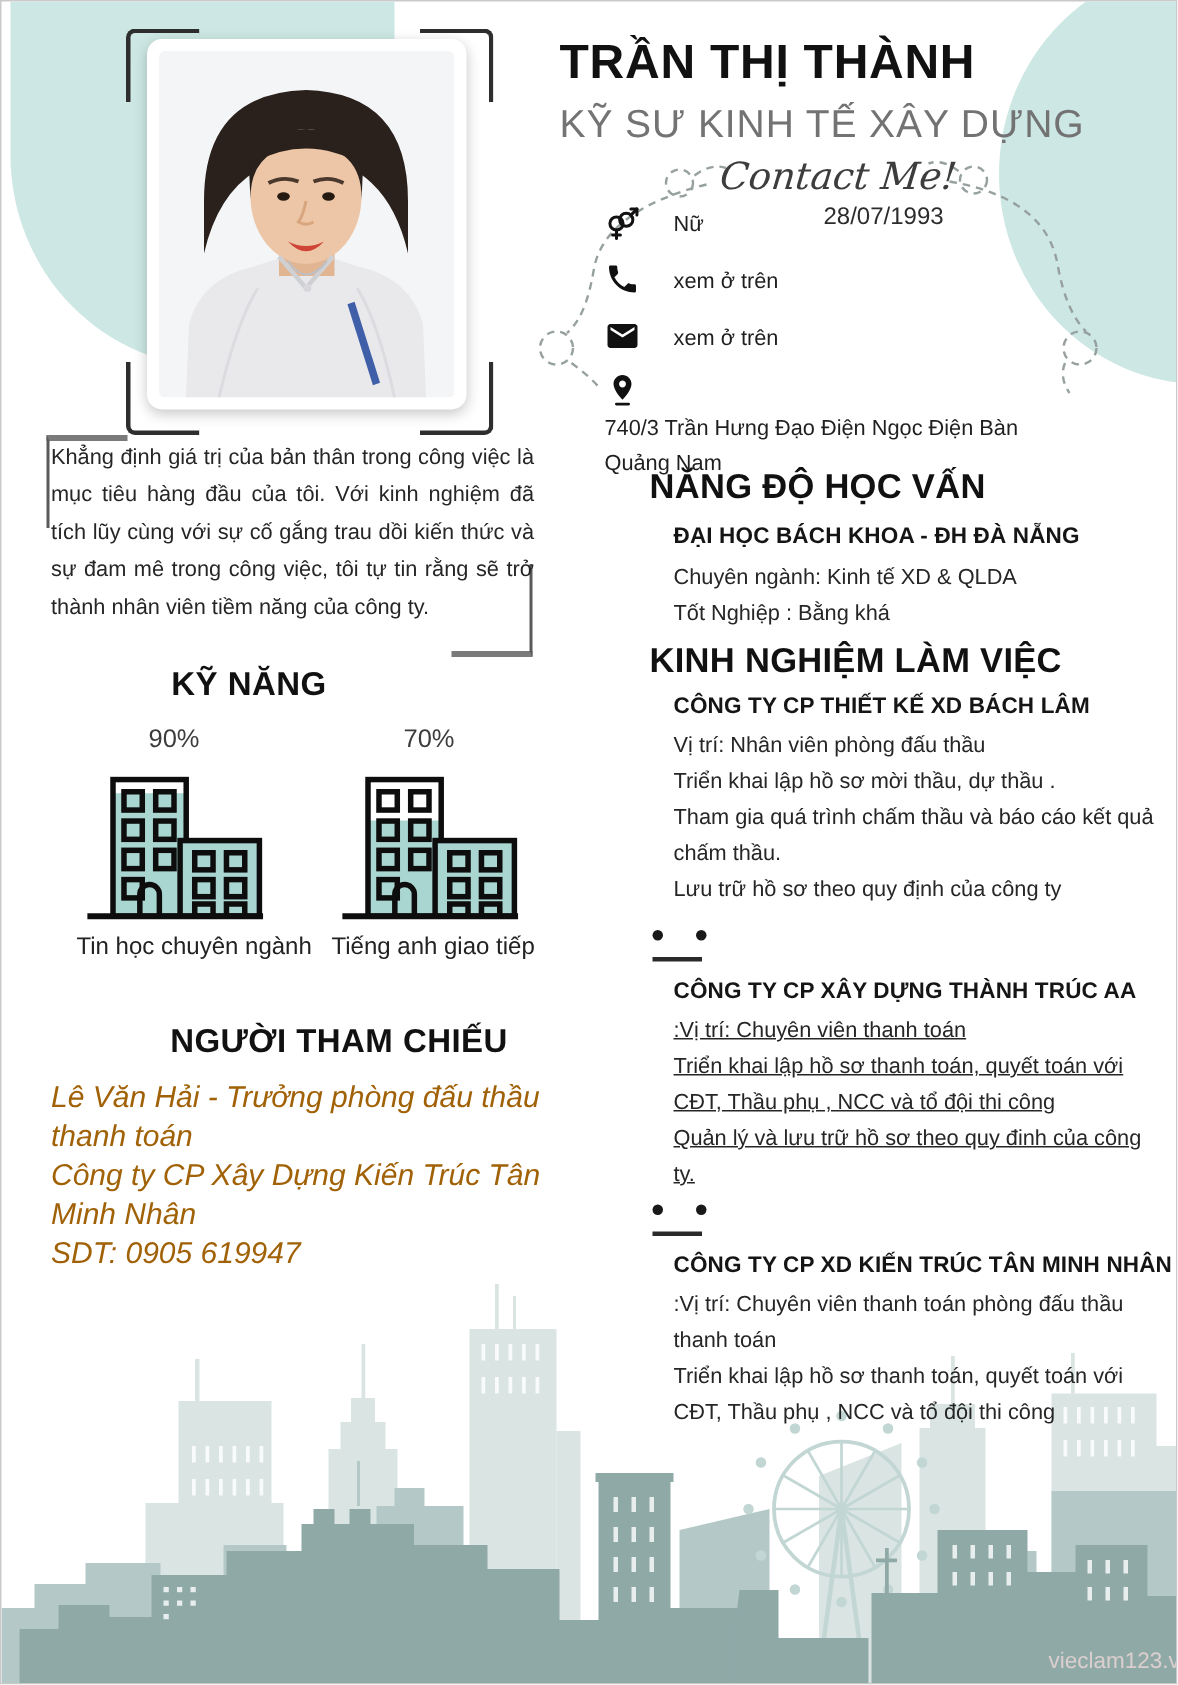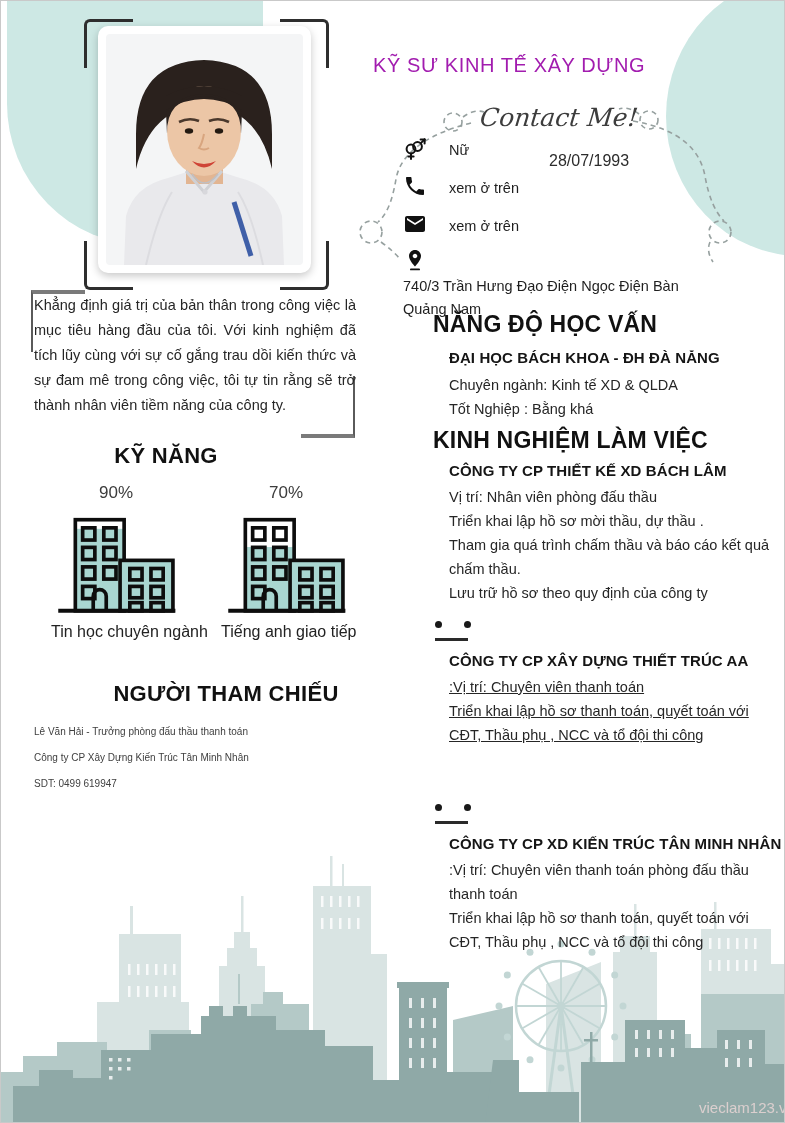--- a/index.html
+++ b/index.html
@@ -36,44 +36,44 @@
     box-shadow:0 3px 9px rgba(0,0,0,.22);padding:8px;box-sizing:border-box;z-index:3;
   }
   .photo-card svg{width:100%;height:100%;border-radius:4px;display:block;}
   .bracket{width:46px;height:46px;z-index:2;}
   .br-tl{left:83px;top:18px;border-top:3px solid #2e2e2e;border-left:3px solid #2e2e2e;border-top-left-radius:6px;}
   .br-tr{left:279px;top:18px;border-top:3px solid #2e2e2e;border-right:3px solid #2e2e2e;border-top-right-radius:6px;}
   .br-bl{left:83px;top:240px;border-bottom:3px solid #2e2e2e;border-left:3px solid #2e2e2e;border-bottom-left-radius:6px;}
   .br-br{left:279px;top:240px;border-bottom:3px solid #2e2e2e;border-right:3px solid #2e2e2e;border-bottom-right-radius:6px;}
   
   .name{left:372px;top:22px;width:400px;font-size:32px;font-weight:bold;color:#111;letter-spacing:.5px;z-index:4;}
-  .jobtitle{left:372px;top:53px;width:400px;font-size:20px;color:#a21caf;letter-spacing:.6px;z-index:4;}
+  .jobtitle{left:372px;top:66px;width:400px;font-size:26px;color:#737373;letter-spacing:.6px;z-index:4;}
   .contact-script{
     left:468px;top:102px;width:180px;text-align:center;z-index:4;
     font-family:"DejaVu Serif","Liberation Serif",serif;font-style:italic;
     font-size:25px;color:#3d3d3d;transform:skewX(-6deg);
   }
   .contact-row{left:402px;z-index:4;display:flex;align-items:flex-start;}
   .contact-row .cicon{width:24px;height:24px;flex:0 0 24px;margin-right:22px;}
   .contact-row .ctext{font-size:14.5px;line-height:23px;color:#1f1f1f;padding-top:3px;}
-  .contact-bday{left:530px;z-index:4;display:flex;align-items:flex-start;margin-top:16px;}
+  .contact-bday{left:530px;z-index:4;display:flex;align-items:flex-start;}
   
   .about{left:33px;top:292px;width:322px;font-size:14.5px;line-height:25px;text-align:justify;color:#262626;z-index:4;}
   .qopen{left:30px;top:289px;width:52px;height:58px;border-top:4px solid #7a7a7a;border-left:2px solid #5a5a5a;z-index:3;}
   .qclose{left:300px;top:375px;width:52px;height:58px;border-bottom:4px solid #7a7a7a;border-right:2px solid #5a5a5a;z-index:3;}
   
   .h-left{font-size:22px;font-weight:bold;color:#111;text-align:center;z-index:4;letter-spacing:.3px;}
   .h-right{font-size:23px;font-weight:bold;color:#111;z-index:4;letter-spacing:.2px;}
   
   .skill{width:130px;text-align:center;z-index:4;}
   .skill .pct{font-size:17px;color:#3c3c3c;margin-bottom:2px;}
   .skill svg{width:122px;height:114px;display:block;margin:0 auto;}
   .skill .slabel{font-size:16px;color:#222;margin-top:4px;white-space:nowrap;}
   
-  .lines{font-size:10px;line-height:26px;color:#404040;z-index:4;}
+  .lines{font-size:20px;line-height:26px;color:#a16207;z-index:4;font-style:italic;}
   .school,.company{font-size:15px;font-weight:bold;color:#151515;z-index:4;letter-spacing:.1px;}
   .body-lines{font-size:14.5px;line-height:24px;color:#262626;width:322px;z-index:4;}
   .sep-dots{z-index:4;}
   .sep-dots i{display:inline-block;width:7px;height:7px;border-radius:50%;background:#191919;margin-right:22px;}
   .sep-line{width:33px;height:3px;background:#2a2a2a;z-index:4;}
   .txt{position:absolute;}
   
   .skyline{left:0;top:833px;width:785px;height:290px;z-index:1;}
   .watermark{left:698px;top:1098px;font-size:15px;color:rgba(238,216,216,.8);z-index:2;}
   .deco-dashes{left:0;top:0;width:785px;height:1123px;z-index:3;pointer-events:none;}
@@ -283,20 +283,21 @@
       <path d="M86,127 Q98,133 110,127 Q98,140 86,127 Z" fill="#cf4436"></path>
       <path d="M80,137 L98,158 L116,137" stroke="#cfd0d4" stroke-width="3" fill="none"></path>
       <path d="M86,140 Q98,158 112,140" stroke="#bfbfc3" stroke-width="1.4" fill="none"></path>
       <circle cx="99" cy="158" r="2.6" fill="#d8d8dc"></circle>
       <line x1="128" y1="168" x2="145" y2="222" stroke="#3f5fa8" stroke-width="5"></line>
       <path d="M40,231 Q52,180 66,158" stroke="#dcdce0" stroke-width="2" fill="none"></path>
       <path d="M157,231 Q146,180 132,158" stroke="#dcdce0" stroke-width="2" fill="none"></path>
     </svg>
   </div>
 
+  <div class="abs name">TRẦN THỊ THÀNH</div>
   <div class="abs jobtitle">KỸ SƯ KINH TẾ XÂY DỰNG</div>
 
   <svg class="abs deco-dashes" viewBox="0 0 785 1123">
     <g stroke="#96a09f" stroke-width="1.6" fill="none" stroke-dasharray="5 4">
       <path d="M470,122 C430,132 400,150 395,178 C391,202 385,214 377,221"></path>
       <circle cx="370" cy="231" r="11"></circle>
       <path d="M380,241 C388,247 394,252 399,258"></path>
       <path d="M632,120 C678,128 699,148 704,175 C708,198 715,212 723,220"></path>
       <circle cx="719" cy="231" r="11"></circle>
       <path d="M709,241 C706,248 708,255 712,261"></path>
@@ -430,21 +431,21 @@
       </g>
       <line x1="4" y1="130" x2="148" y2="130" stroke="#0d0d0d" stroke-width="5"></line>
     </svg>
     <div class="slabel">Tiếng anh giao tiếp</div>
   </div>
 
   <div class="abs h-left" style="left:75px;top:680px;width:300px;">NGƯỜI THAM CHIẾU</div>
   <div class="abs lines" style="left:33px;top:718px;width:330px;">
     <div>Lê Văn Hải - Trưởng phòng đấu thầu thanh toán</div>
     <div>Công ty CP Xây Dựng Kiến Trúc Tân Minh Nhân</div>
-    <div>SDT: 0499 619947</div>
+    <div>SDT: 0905 619947</div>
   </div>
 
   <div class="abs h-right txt" style="left:432px;top:310px;">NĂNG ĐỘ HỌC VẤN</div>
   <div class="abs school txt" style="left:448px;top:348px;">ĐẠI HỌC BÁCH KHOA - ĐH ĐÀ NẴNG</div>
   <div class="abs body-lines txt" style="left:448px;top:372px;">
     <div>Chuyên ngành: Kinh tế XD &amp; QLDA</div>
     <div>Tốt Nghiệp : Bằng khá</div>
   </div>
 
   <div class="abs h-right txt" style="left:432px;top:426px;">KINH NGHIỆM LÀM VIỆC</div>
@@ -453,24 +454,25 @@
   <div class="abs body-lines txt" style="left:448px;top:484px;">
     <div>Vị trí: Nhân viên phòng đấu thầu</div>
     <div>Triển khai lập hồ sơ mời thầu, dự thầu .</div>
     <div>Tham gia quá trình chấm thầu và báo cáo kết quả chấm thầu.</div>
     <div>Lưu trữ hồ sơ theo quy định của công ty</div>
   </div>
 
   <div class="abs sep-dots txt" style="left:434px;top:613px;"><i></i><i></i></div>
   <div class="abs sep-line txt" style="left:434px;top:637px;"></div>
 
-  <div class="abs company txt" style="left:448px;top:651px;">CÔNG TY CP XÂY DỰNG THIẾT TRÚC AA</div>
+  <div class="abs company txt" style="left:448px;top:651px;">CÔNG TY CP XÂY DỰNG THÀNH TRÚC AA</div>
   <div class="abs body-lines txt" style="left:448px;top:674px;text-decoration:underline;">
     <div>:Vị trí: Chuyên viên thanh toán</div>
     <div>Triển khai lập hồ sơ thanh toán, quyết toán với CĐT, Thầu phụ , NCC và tổ đội thi công</div>
+    <div>Quản lý và lưu trữ hồ sơ theo quy đinh của công ty.</div>
   </div>
 
   <div class="abs sep-dots txt" style="left:434px;top:796px;"><i></i><i></i></div>
   <div class="abs sep-line txt" style="left:434px;top:820px;"></div>
 
   <div class="abs company txt" style="left:448px;top:834px;">CÔNG TY CP XD KIẾN TRÚC TÂN MINH NHÂN</div>
   <div class="abs body-lines txt" style="left:448px;top:857px;">
     <div>:Vị trí: Chuyên viên thanh toán phòng đấu thầu thanh toán</div>
     <div>Triển khai lập hồ sơ thanh toán, quyết toán với CĐT, Thầu phụ , NCC và tổ đội thi công</div>
   </div>

